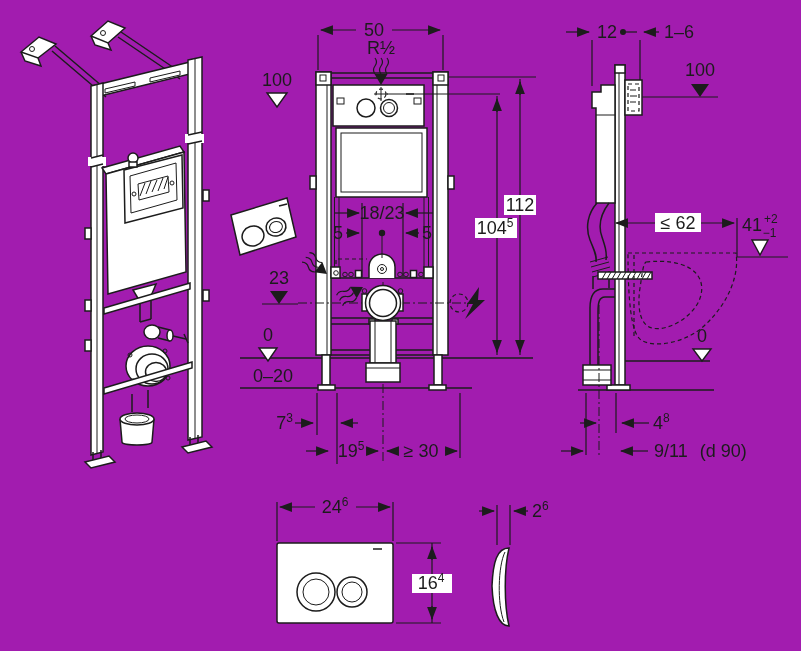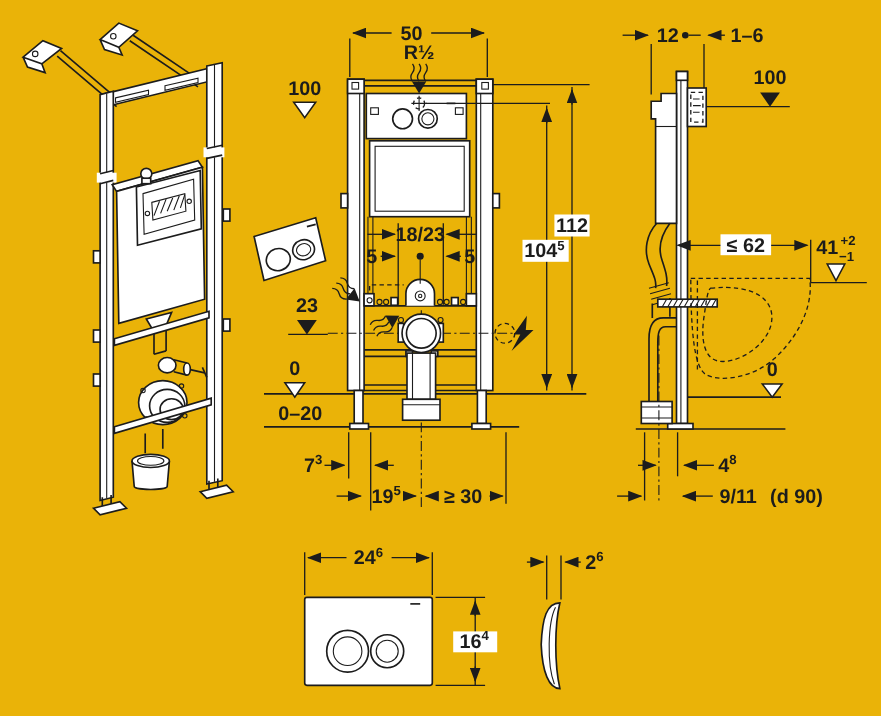--- a/index.html
+++ b/index.html
@@ -1,16 +1,16 @@
 <!DOCTYPE html>
 <html><head>
 <meta charset="utf-8">
 <style>
   html,body{margin:0;padding:0;background:#fff;}
-  .stage{position:relative;width:801px;height:651px;background:#eab308;overflow:hidden;font-weight:bold;}
+  .stage{position:relative;width:801px;height:651px;background:#a21caf;overflow:hidden;}
   svg{display:block;}
   .ln{stroke:#1c1c1c;stroke-width:1.5;fill:none;}
   .lnw{stroke:#1c1c1c;stroke-width:1.5;fill:#fff;}
   .thin{stroke:#1c1c1c;stroke-width:1;fill:none;}
   .dim{stroke:#1c1c1c;stroke-width:1.2;fill:none;}
   .dsh{stroke:#1c1c1c;stroke-width:1.2;fill:none;stroke-dasharray:4 3;}
   .cl{stroke:#1c1c1c;stroke-width:1;fill:none;stroke-dasharray:9 3 2 3;}
   .txt{font-family:"Liberation Sans","DejaVu Sans",sans-serif;font-size:18px;fill:#1c1c1c;}
   .sup{font-size:12px;}
   .triF{fill:#1c1c1c;stroke:none;}

